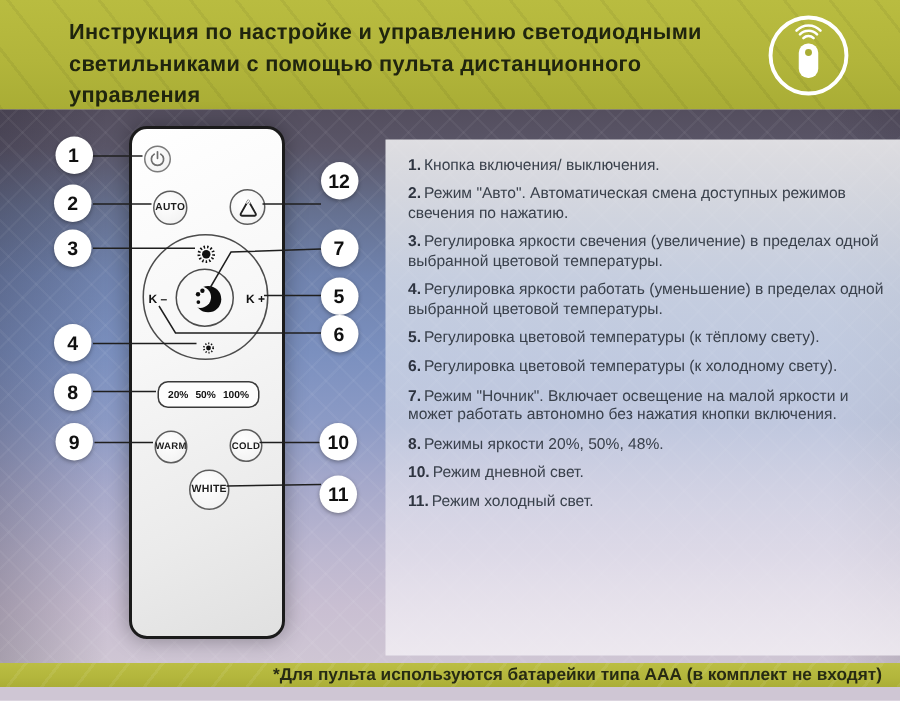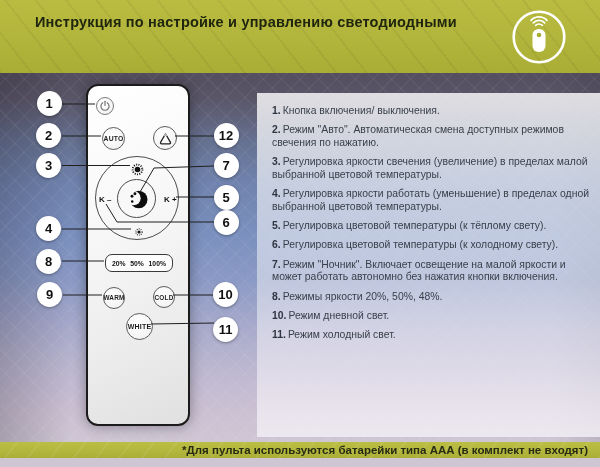--- a/index.html
+++ b/index.html
@@ -6,21 +6,21 @@
   html,body { width:600px; }
   body { font-family:"Liberation Sans","DejaVu Sans",sans-serif; }
   #stage { position:relative; width:600px; height:467px; overflow:hidden; background:#cfc6d4; }
 
   
   #header { position:absolute; left:0; top:0; width:600px; height:73px;
     background:
       repeating-linear-gradient(52deg, rgba(0,0,0,.05) 0 2px, transparent 2px 24px),
       linear-gradient(180deg,#b9bc40 0%, #b2b53b 55%, #a9ad35 100%);
   }
-  #header-title { position:absolute; left:35px; top:12px; width:470px;
+  #header-title { position:absolute; left:46px; top:12px; width:470px;
     font-size:14.5px; font-weight:bold; line-height:21px; color:#20250e; letter-spacing:.2px; }
   #header-icon { position:absolute; right:33px; top:9px; }
 
   
   #footer { position:absolute; left:0; top:442px; width:600px; height:16px;
     background:
       repeating-linear-gradient(-52deg, rgba(255,255,255,.07) 0 2px, transparent 2px 18px),
       linear-gradient(180deg,#bbbe43 0%, #b3b63c 60%, #aaae36 100%);
     display:flex; align-items:center; justify-content:flex-end; padding-right:12px; }
   #footer-note { font-size:11.5px; font-weight:bold; color:#272b13; }
@@ -79,37 +79,38 @@
   #lines { position:absolute; left:0; top:0; width:600px; height:369px; z-index:5; pointer-events:none; }
 </style>
 </head>
 <body>
 
 <div id="stage">
 
   <div id="header">
     <div id="header-title">
       <span>Инструкция по настройке и управлению светодиодными</span><br>
+      <span>светильниками с помощью пульта дистанционного управления</span>
     </div>
     <svg id="header-icon" width="56" height="56" viewBox="-28 -28 56 56">
       <circle cx="0" cy="0" r="25.3" fill="none" stroke="#ffffff" stroke-width="2.6"></circle>
       <rect x="-6.5" y="-8" width="13" height="23" rx="6.2" fill="#ffffff"></rect>
       <circle cx="0" cy="-2" r="2.3" fill="#a9ad35"></circle>
       <path d="M -3.4 -11.6 A 4.8 4.8 0 0 1 3.4 -11.6" fill="none" stroke="#ffffff" stroke-width="1.7" stroke-linecap="round"></path>
       <path d="M -5.7 -14.1 A 7.9 7.9 0 0 1 5.7 -14.1" fill="none" stroke="#ffffff" stroke-width="1.7" stroke-linecap="round"></path>
       <path d="M -8 -16.6 A 11 11 0 0 1 8 -16.6" fill="none" stroke="#ffffff" stroke-width="1.7" stroke-linecap="round"></path>
     </svg>
   </div>
 
   <div id="main">
 
     <div id="panel">
       <p class="item"><b>1.</b><span>Кнопка включения/ выключения.</span></p>
       <p class="item"><b>2.</b><span>Режим "Авто". Автоматическая смена доступных режимов свечения по нажатию.</span></p>
-      <p class="item"><b>3.</b><span>Регулировка яркости свечения (увеличение) в пределах малой выбранной цветовой температуры.</span></p>
+      <p class="item"><b>3.</b><span>Регулировка яркости свечения (увеличение) в пределах одной выбранной цветовой температуры.</span></p>
       <p class="item"><b>4.</b><span>Регулировка яркости работать (уменьшение) в пределах одной выбранной цветовой температуры.</span></p>
       <p class="item"><b>5.</b><span>Регулировка цветовой температуры (к тёплому свету).</span></p>
       <p class="item"><b>6.</b><span>Регулировка цветовой температуры (к холодному свету).</span></p>
       <p class="item"><b>7.</b><span>Режим "Ночник". Включает освещение на малой яркости и может работать автономно без нажатия кнопки включения.</span></p>
       <p class="item"><b>8.</b><span>Режимы яркости 20%, 50%, 48%.</span></p>
       <p class="item"><b>10.</b><span>Режим дневной свет.</span></p>
       <p class="item"><b>11.</b><span>Режим холодный свет.</span></p>
     </div>
 
     <div id="remote">
@@ -199,21 +200,21 @@
       </div>
     <div class="callout" style="left:36px;top:143px">
         <span>4</span>
       </div>
     <div class="callout" style="left:36px;top:175.5px">
         <span>8</span>
       </div>
     <div class="callout" style="left:37px;top:209px">
         <span>9</span>
       </div>
-    <div class="callout" style="left:213.5px;top:50px">
+    <div class="callout" style="left:213.5px;top:35px">
         <span>12</span>
       </div>
     <div class="callout" style="left:213.5px;top:79.5px">
         <span>7</span>
       </div>
     <div class="callout" style="left:213.5px;top:111.5px">
         <span>5</span>
       </div>
     <div class="callout" style="left:213.5px;top:136.5px">
         <span>6</span>

